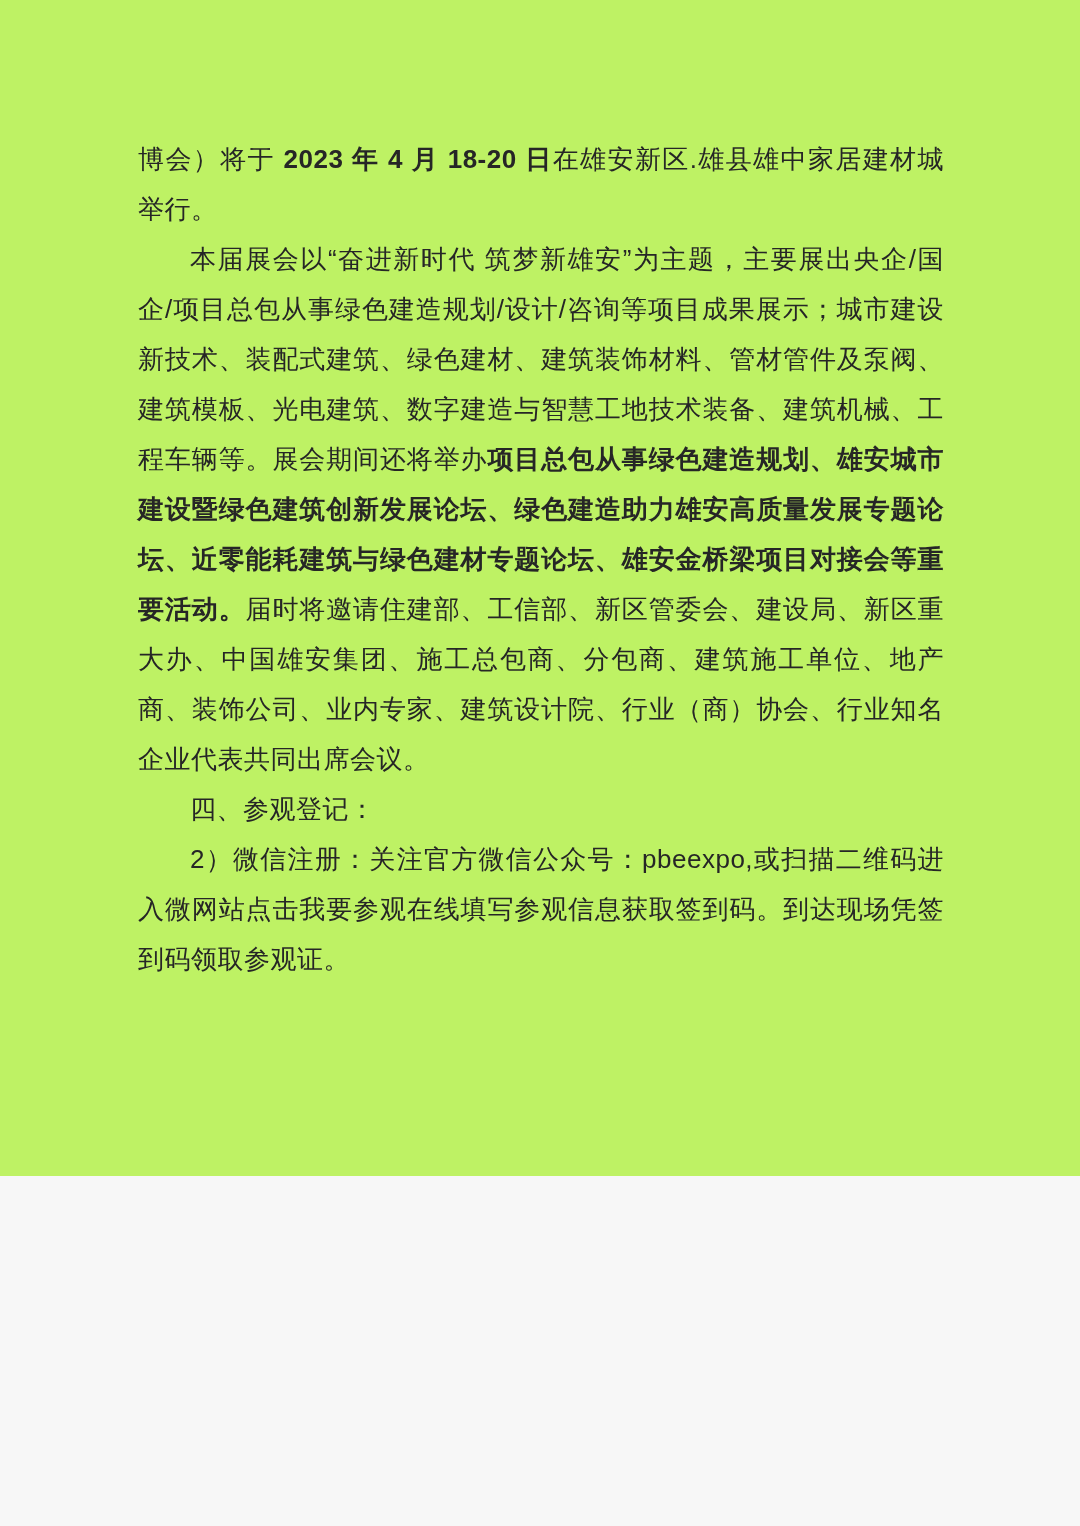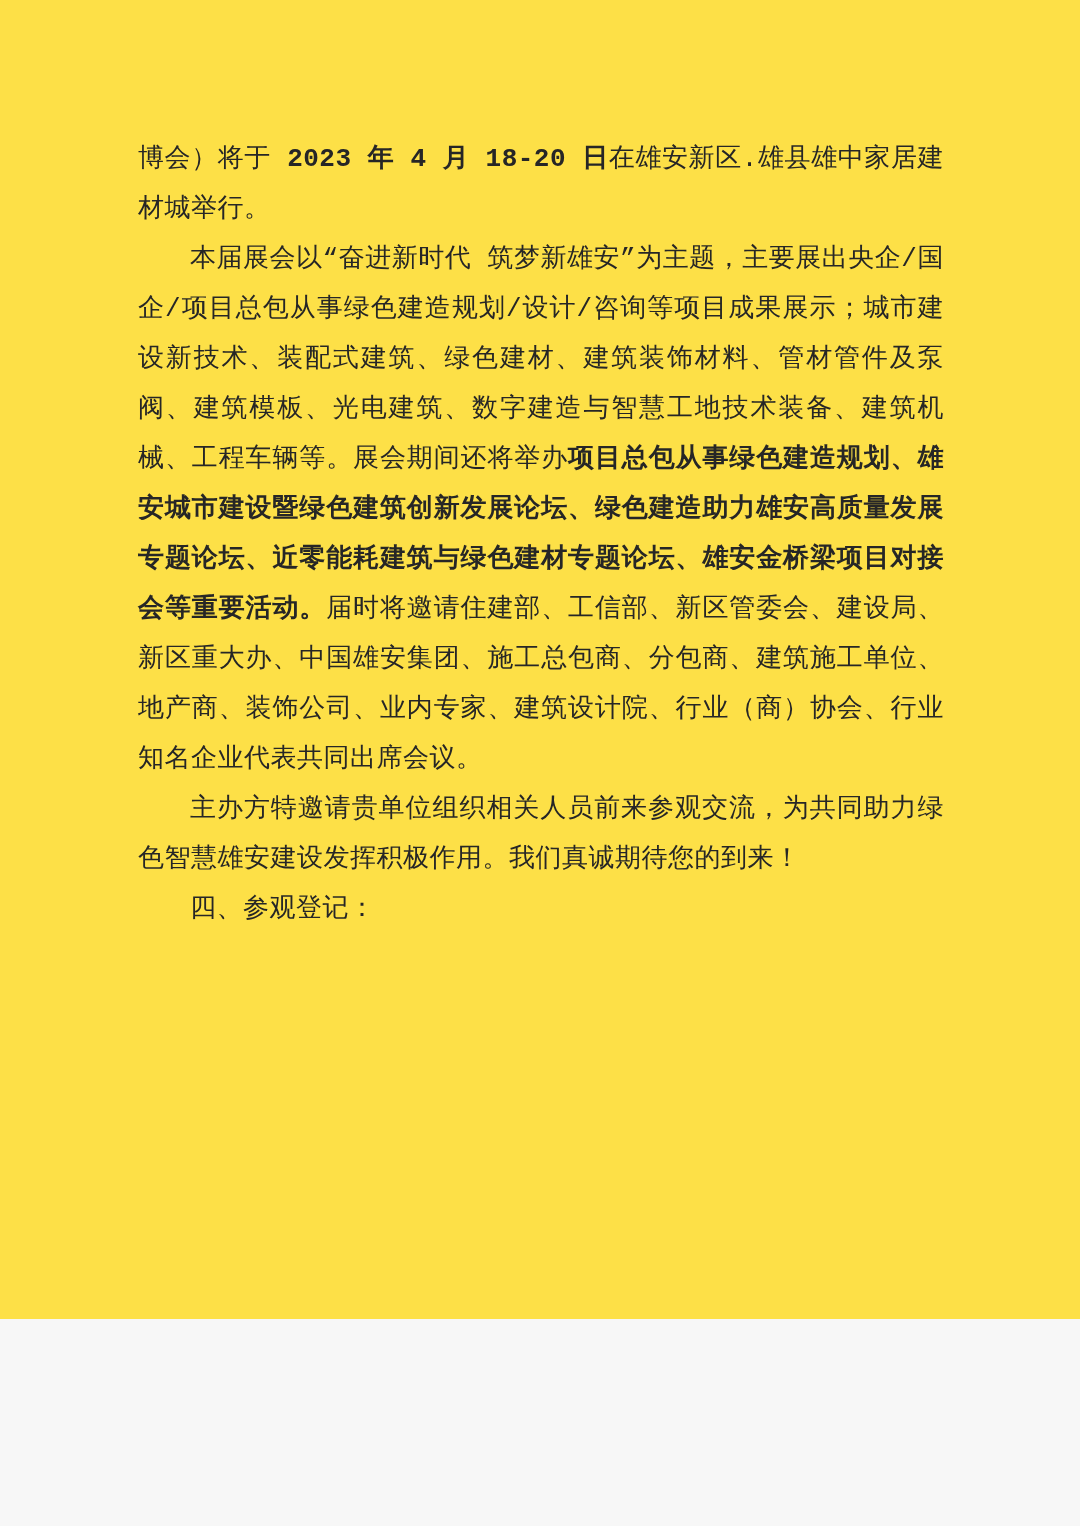--- a/index.html
+++ b/index.html
@@ -3,23 +3,23 @@
 <meta charset="utf-8">
 <style>
   html, body {
     margin: 0;
     padding: 0;
     background: #f7f7f7;
   }
   .page {
     position: relative;
     width: 1080px;
-    height: 1319px;
-    background: #fde047;
-    font-family: Liberation Mono, monospace;
+    height: 1176px;
+    background: #bef264;
+    font-family: Liberation Sans, sans-serif;
     color: #262626;
     overflow: hidden;
   }
   .content {
     position: absolute;
     left: 138px;
     top: 134px;
     width: 806px;
     font-size: 26px;
     line-height: 50px;
@@ -47,17 +47,17 @@
     color: #3a3a3a;
   }
 </style>
 </head>
 <body>
 
 <div class="page">
   <div class="content" id="doc-body">
       <p class="para"><span>博会）将于 </span><span class="bold">2023 年 4 月 18-20 日</span><span>在雄安新区.雄县雄中家居建材城举行。</span></p>
       <p class="para indent"><span>本届展会以“奋进新时代 筑梦新雄安”为主题，主要展出央企/国企/项目总包从事绿色建造规划/设计/咨询等项目成果展示；城市建设新技术、装配式建筑、绿色建材、建筑装饰材料、管材管件及泵阀、建筑模板、光电建筑、数字建造与智慧工地技术装备、建筑机械、工程车辆等。展会期间还将举办</span><span class="bold">项目总包从事绿色建造规划、雄安城市建设暨绿色建筑创新发展论坛、绿色建造助力雄安高质量发展专题论坛、近零能耗建筑与绿色建材专题论坛、雄安金桥梁项目对接会等重要活动。</span><span>届时将邀请住建部、工信部、新区管委会、建设局、新区重大办、中国雄安集团、施工总包商、分包商、建筑施工单位、地产商、装饰公司、业内专家、建筑设计院、行业（商）协会、行业知名企业代表共同出席会议。</span></p>
-      <p class="para indent"><span>主办方特邀请贵单位组织相关人员前来参观交流，为共同助力绿色智慧雄安建设发挥积极作用。我们真诚期待您的到来！</span></p>
       <p class="para indent"><span>四、参观登记：</span></p>
+      <p class="para indent"><span>2）微信注册：关注官方微信公众号：pbeexpo,或扫描二维码进入微网站点击我要参观在线填写参观信息获取签到码。到达现场凭签到码领取参观证。</span></p>
     </div>
   <div class="page-number">2</div>
 </div>
 
 </body></html>

